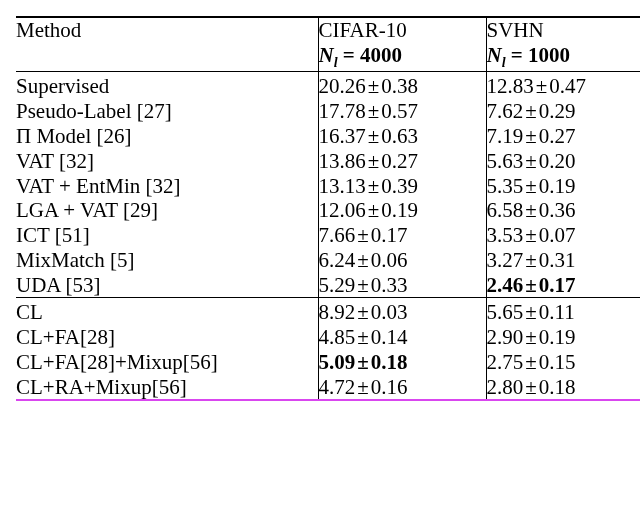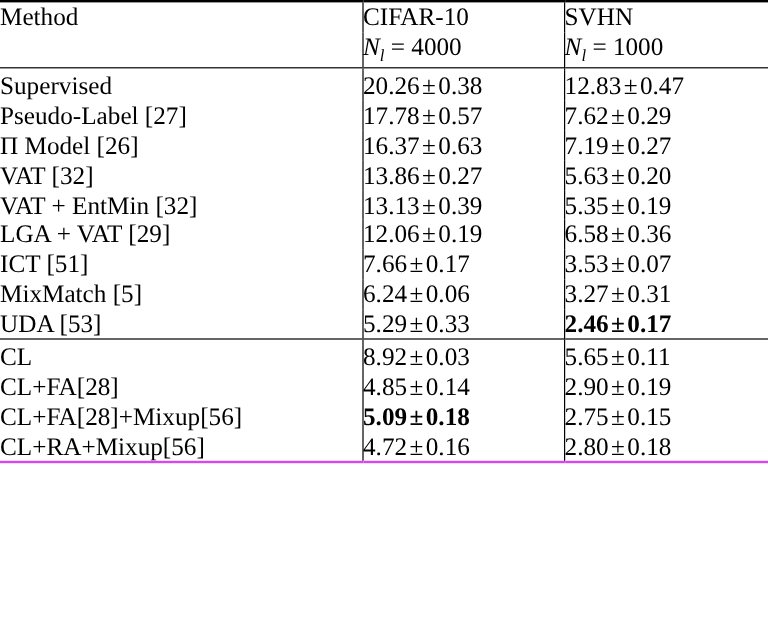--- a/index.html
+++ b/index.html
@@ -11,21 +11,21 @@
     width: 640px;
     height: 520px;
     font-family: "Liberation Serif", "DejaVu Serif", serif;
     color: #000000;
     overflow: hidden;
   }
   .table-wrap {
     width: 640px;
     height: 520px;
     box-sizing: border-box;
-    padding: 0;
+    padding: 16px;
   }
   table.results {
     border-collapse: collapse;
     width: 640px;
     table-layout: fixed;
     font-size: 21px;
   }
   table.results td, table.results th {
     padding: 0;
     vertical-align: middle;
@@ -63,20 +63,21 @@
     text-align: left;
     padding-left: 6px;
     padding-right: 6px;
     white-space: nowrap;
   }
   .hdr-label {
     font-size: 21px;
   }
   .hdr-sub {
     font-size: 21px;
+    font-weight: bold;
   }
   .nl-italic {
     font-style: italic;
   }
   .nl-sub {
     font-size: 14px;
     font-style: italic;
     vertical-align: sub;
   }
   .bold {

